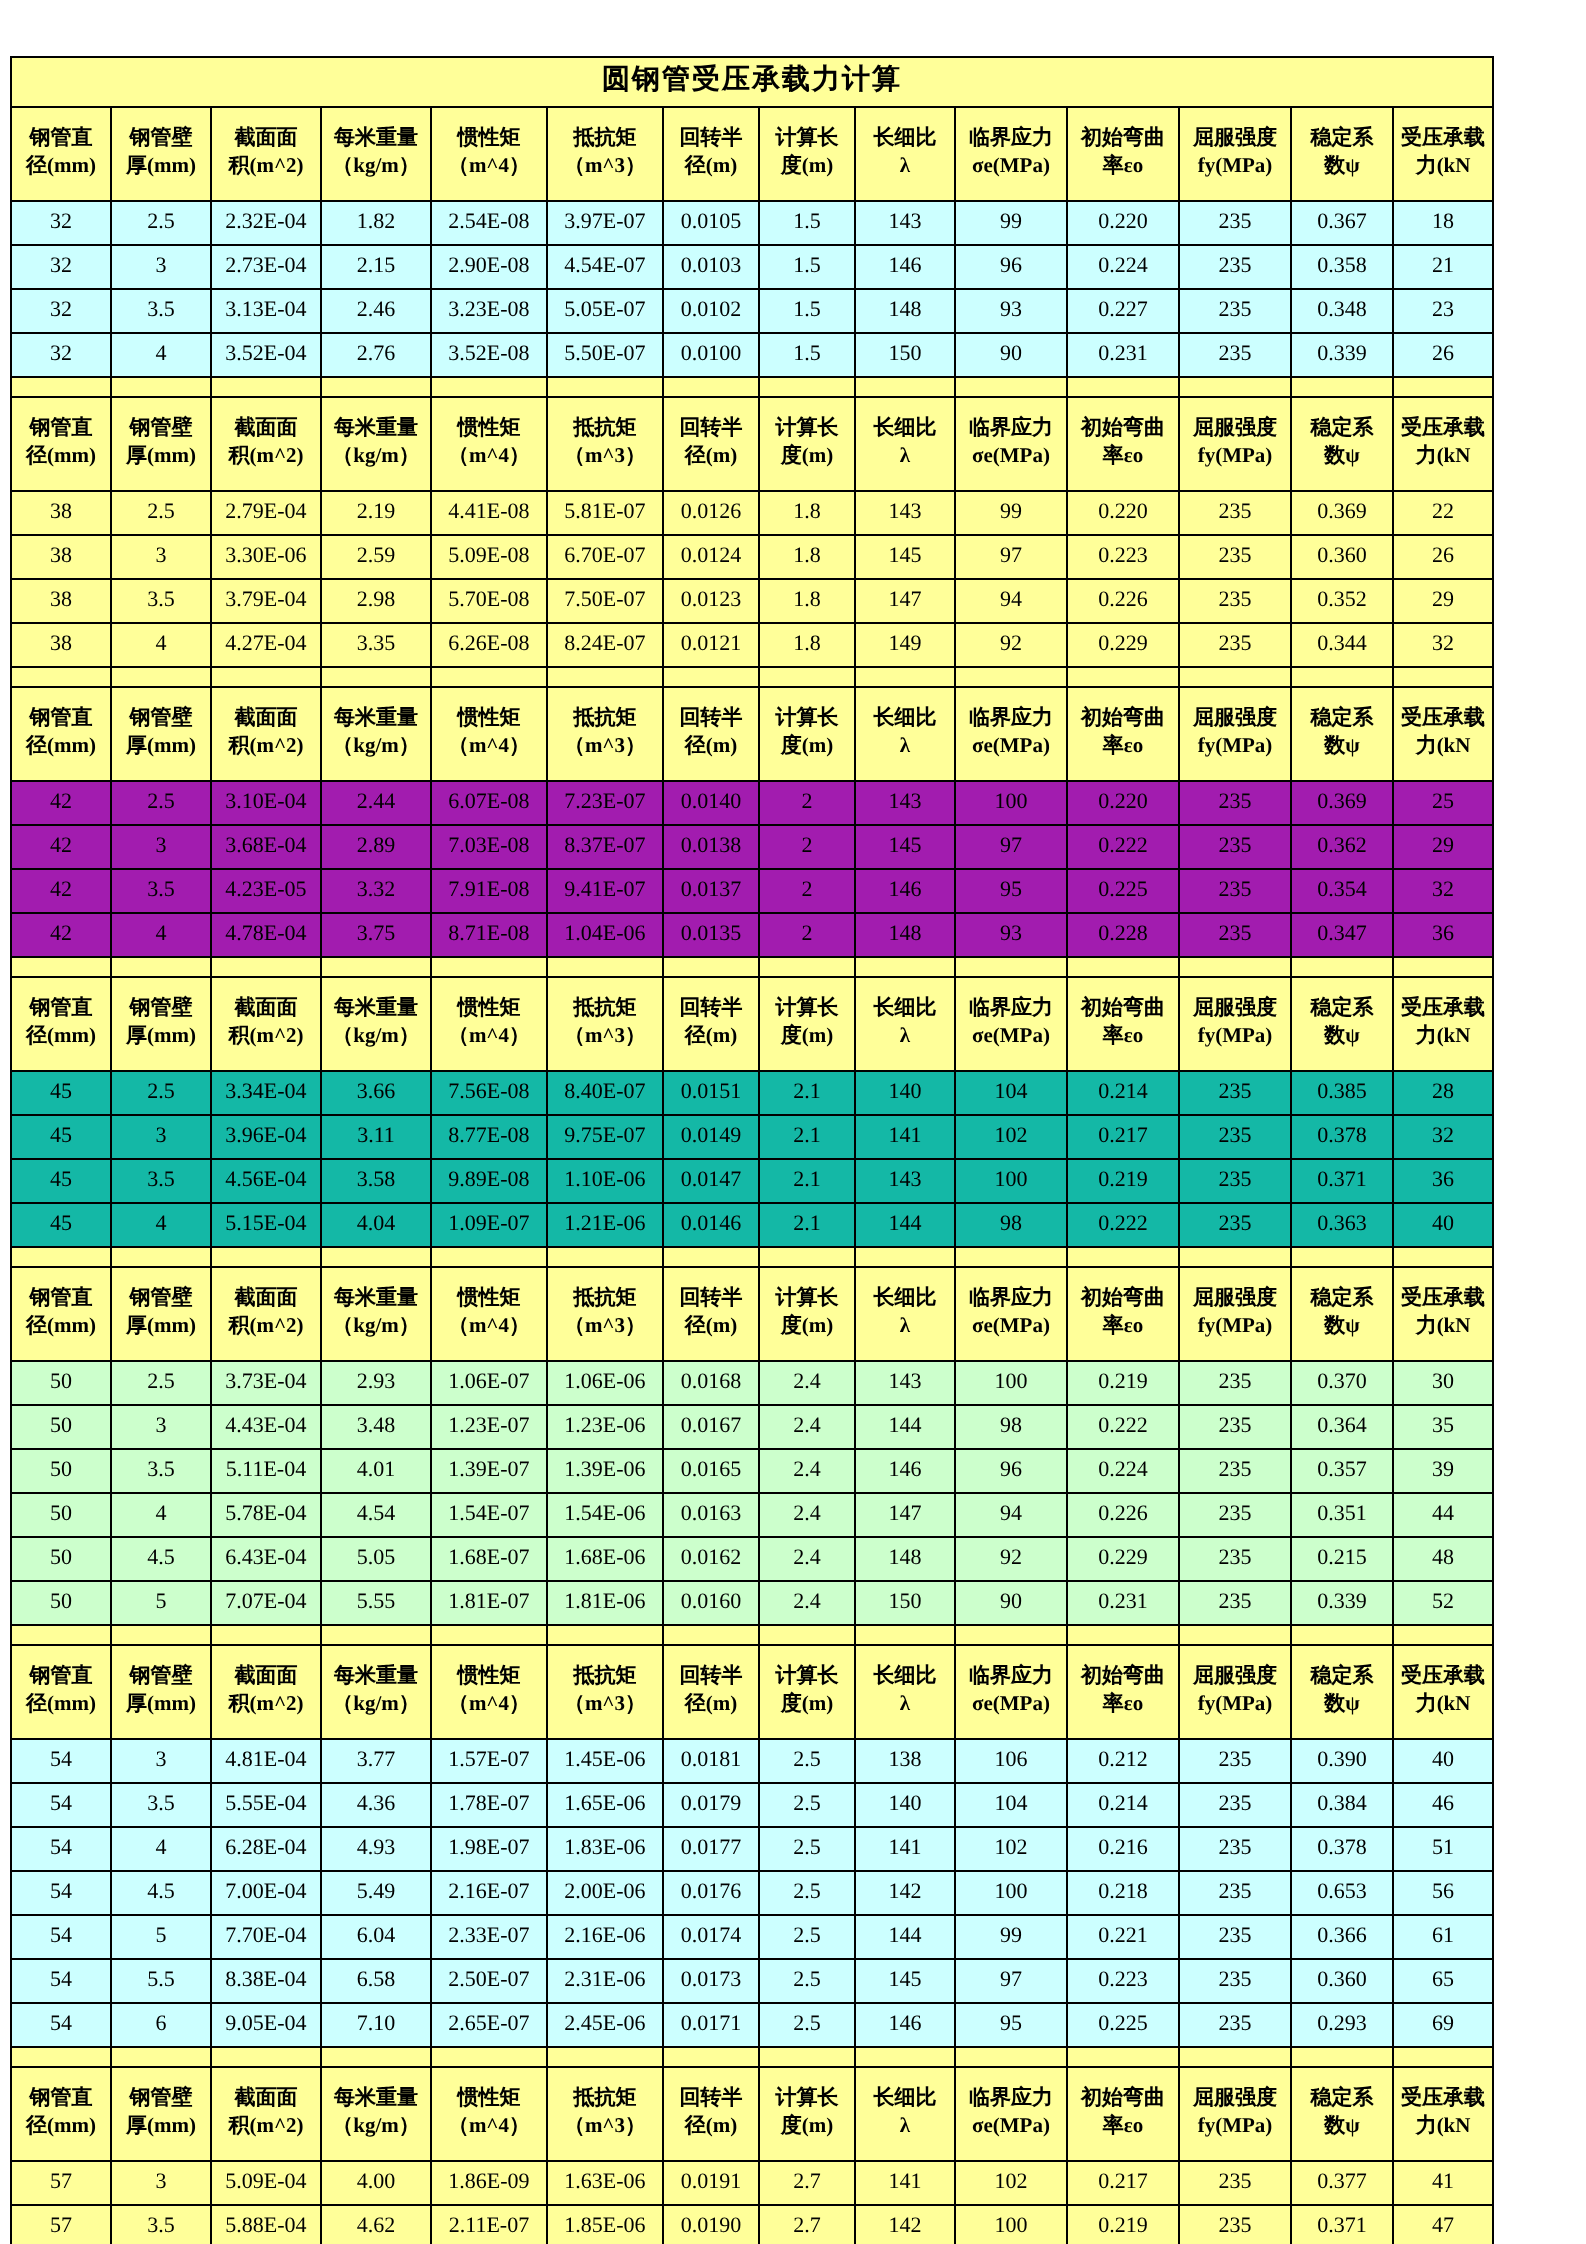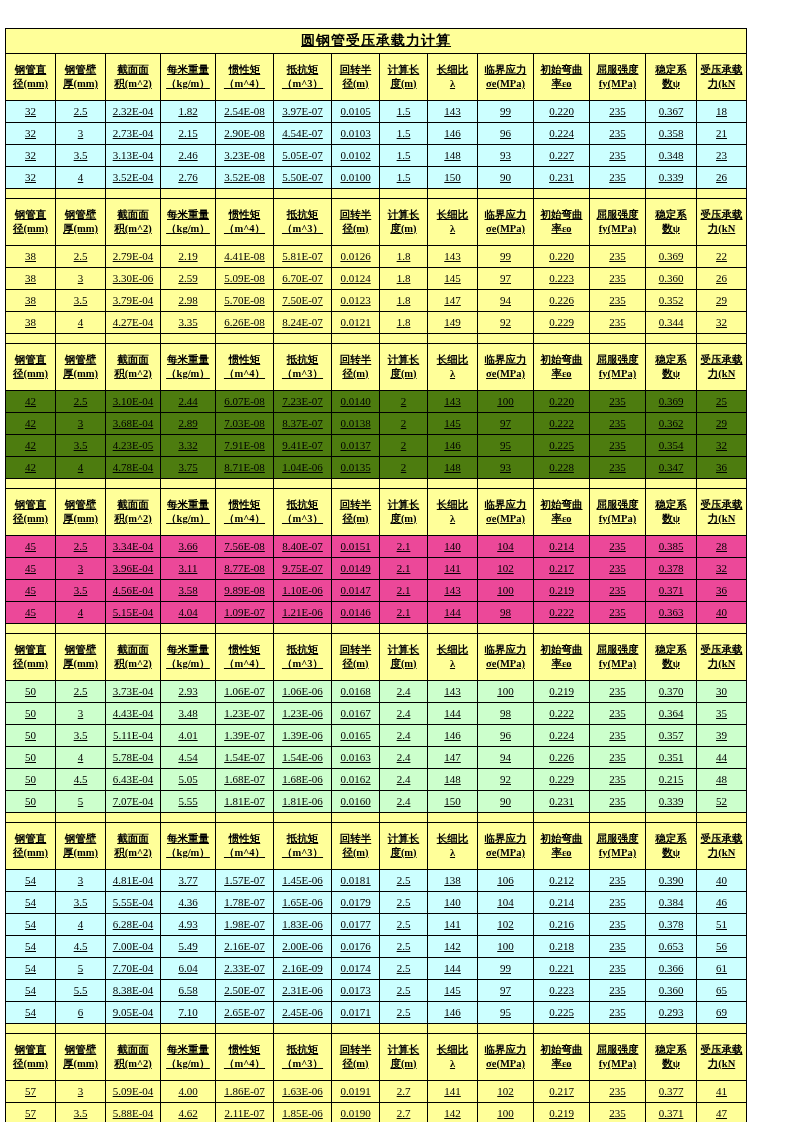--- a/index.html
+++ b/index.html
@@ -13,21 +13,20 @@
     font-family: "Liberation Serif", "DejaVu Serif", serif;
     color: #000000;
     overflow: hidden;
   }
   .sheet {
     position: relative;
     width: 637px;
     height: 1122px;
     padding-top: 28px;
     box-sizing: border-box;
-    text-decoration: underline;
   }
   table.grid {
     border-collapse: collapse;
     table-layout: fixed;
     width: 741px;
     margin-left: 5px;
     font-size: 11px;
   }
   table.grid td {
     border: 1px solid #000000;
@@ -63,22 +62,22 @@
     height: 9px;
     background: #FFFF99;
     border-left: 1px solid #000000;
     border-right: 1px solid #000000;
     border-top: 1px solid #000000;
     border-bottom: 1px solid #000000;
   }
   
   .fill-cyan   td { background: #CCFFFF; }
   .fill-yellow td { background: #FFFF99; }
-  .fill-orange td { background: #4d7c0f; margin-left: 38px; }
-  .fill-pink   td { background: #ec4899; }
+  .fill-orange td { background: #a21caf; margin-left: 38px; }
+  .fill-pink   td { background: #14b8a6; }
   .fill-green  td { background: #CCFFCC; }
 
   
   col.c0  { width: 50px; }
   col.c1  { width: 50px; }
   col.c2  { width: 55px; }
   col.c3  { width: 55px; }
   col.c4  { width: 58px; }
   col.c5  { width: 58px; }
   col.c6  { width: 48px; }
@@ -706,21 +705,21 @@
           <td>235</td>
           <td>0.653</td>
           <td>56</td>
         </tr>
         <tr class="fill-cyan">
           <td>54</td>
           <td>5</td>
           <td>7.70E-04</td>
           <td>6.04</td>
           <td>2.33E-07</td>
-          <td>2.16E-09</td>
+          <td>2.16E-06</td>
           <td>0.0174</td>
           <td>2.5</td>
           <td>144</td>
           <td>99</td>
           <td>0.221</td>
           <td>235</td>
           <td>0.366</td>
           <td>61</td>
         </tr>
         <tr class="fill-cyan">
@@ -785,21 +784,21 @@
           <td><span>初始弯曲</span><span class="l2">率εo</span></td>
           <td><span>屈服强度</span><span class="l2">fy(MPa)</span></td>
           <td><span>稳定系</span><span class="l2">数ψ</span></td>
           <td><span>受压承载</span><span class="l2">力(kN</span></td>
         </tr>
         <tr class="fill-yellow">
           <td>57</td>
           <td>3</td>
           <td>5.09E-04</td>
           <td>4.00</td>
-          <td>1.86E-07</td>
+          <td>1.86E-09</td>
           <td>1.63E-06</td>
           <td>0.0191</td>
           <td>2.7</td>
           <td>141</td>
           <td>102</td>
           <td>0.217</td>
           <td>235</td>
           <td>0.377</td>
           <td>41</td>
         </tr>

